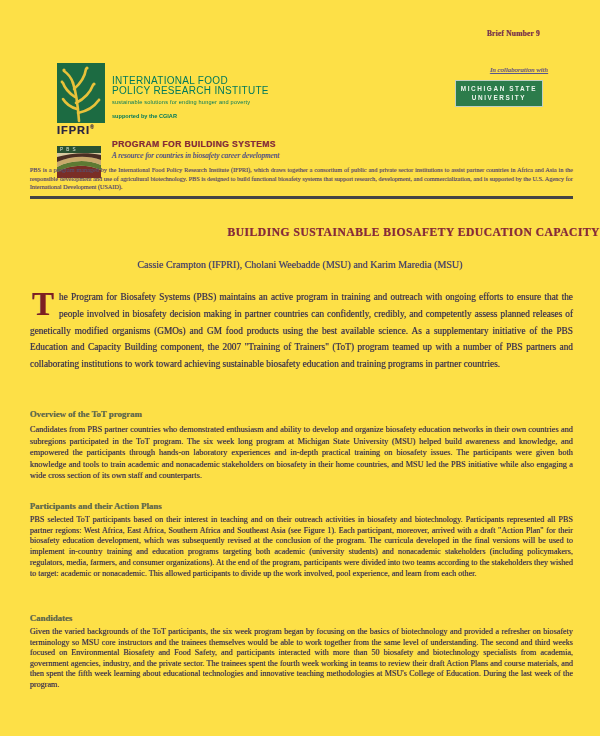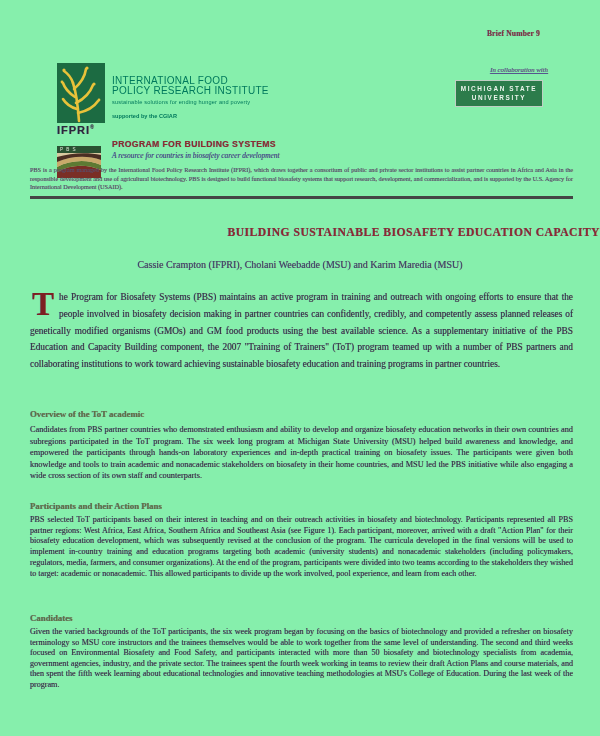--- a/index.html
+++ b/index.html
@@ -1,18 +1,18 @@
 <!DOCTYPE html>
 <html><head>
 <meta charset="utf-8">
 <style>
   * { margin:0; padding:0; box-sizing:border-box; }
   html,body { background:#fff; }
   .page {
-    position:relative; width:600px; height:736px; background:#86efac;
+    position:relative; width:600px; height:736px; background:#fde047;
     font-family:"Liberation Serif", serif; overflow:hidden;
   }
   
   .art { text-shadow: 0.4px 0 rgba(170,50,40,.38), -0.4px 0 rgba(45,65,180,.38); }
   .soft { filter: blur(.32px); }
 
   .brief-number {
     position:absolute; top:29px; right:60px;
     font-size:7.5px; font-weight:bold; color:#7d3545; letter-spacing:.2px;
   }
@@ -129,21 +129,21 @@
 
   <div class="rule"></div>
 
   <div class="title art soft">BUILDING SUSTAINABLE BIOSAFETY EDUCATION CAPACITY</div>
   <div class="byline art soft">Cassie Crampton (IFPRI), Cholani Weebadde (MSU) and Karim Maredia (MSU)</div>
 
   <div class="body-par intro art soft">
     <span class="dropcap">T</span><span>he Program for Biosafety Systems (PBS) maintains an active program in training and outreach with ongoing efforts to ensure that the people involved in biosafety decision making in partner countries can confidently, credibly, and competently assess planned releases of genetically modified organisms (GMOs) and GM food products using the best available science. As a supplementary initiative of the PBS Education and Capacity Building component, the 2007 "Training of Trainers" (ToT) program teamed up with a number of PBS partners and collaborating institutions to work toward achieving sustainable biosafety education and training programs in partner countries.</span>
   </div>
 
-  <div class="sec-h h1 art soft">Overview of the ToT academic</div>
+  <div class="sec-h h1 art soft">Overview of the ToT program</div>
   <div class="body-par p2 art soft">Candidates from PBS partner countries who demonstrated enthusiasm and ability to develop and organize biosafety education networks in their own countries and subregions participated in the ToT program. The six week long program at Michigan State University (MSU) helped build awareness and knowledge, and empowered the participants through hands-on laboratory experiences and in-depth practical training on biosafety issues. The participants were given both knowledge and tools to train academic and nonacademic stakeholders on biosafety in their home countries, and MSU led the PBS initiative while also engaging a wide cross section of its own staff and counterparts.</div>
 
   <div class="sec-h h2 art soft">Participants and their Action Plans</div>
   <div class="body-par p3 art soft">PBS selected ToT participants based on their interest in teaching and on their outreach activities in biosafety and biotechnology. Participants represented all PBS partner regions: West Africa, East Africa, Southern Africa and Southeast Asia (see Figure 1). Each participant, moreover, arrived with a draft "Action Plan" for their biosafety education development, which was subsequently revised at the conclusion of the program. The curricula developed in the final versions will be used to implement in-country training and education programs targeting both academic (university students) and nonacademic stakeholders (including policymakers, regulators, media, farmers, and consumer organizations). At the end of the program, participants were divided into two teams according to the stakeholders they wished to target: academic or nonacademic. This allowed participants to divide up the work involved, pool experience, and learn from each other.</div>
 
   <div class="sec-h h3 art soft">Candidates</div>
   <div class="body-par p4 art soft">Given the varied backgrounds of the ToT participants, the six week program began by focusing on the basics of biotechnology and provided a refresher on biosafety terminology so MSU core instructors and the trainees themselves would be able to work together from the same level of understanding. The second and third weeks focused on Environmental Biosafety and Food Safety, and participants interacted with more than 50 biosafety and biotechnology specialists from academia, government agencies, industry, and the private sector. The trainees spent the fourth week working in teams to review their draft Action Plans and course materials, and then spent the fifth week learning about educational technologies and innovative teaching methodologies at MSU's College of Education. During the last week of the program.</div>
 
 </div>
 

